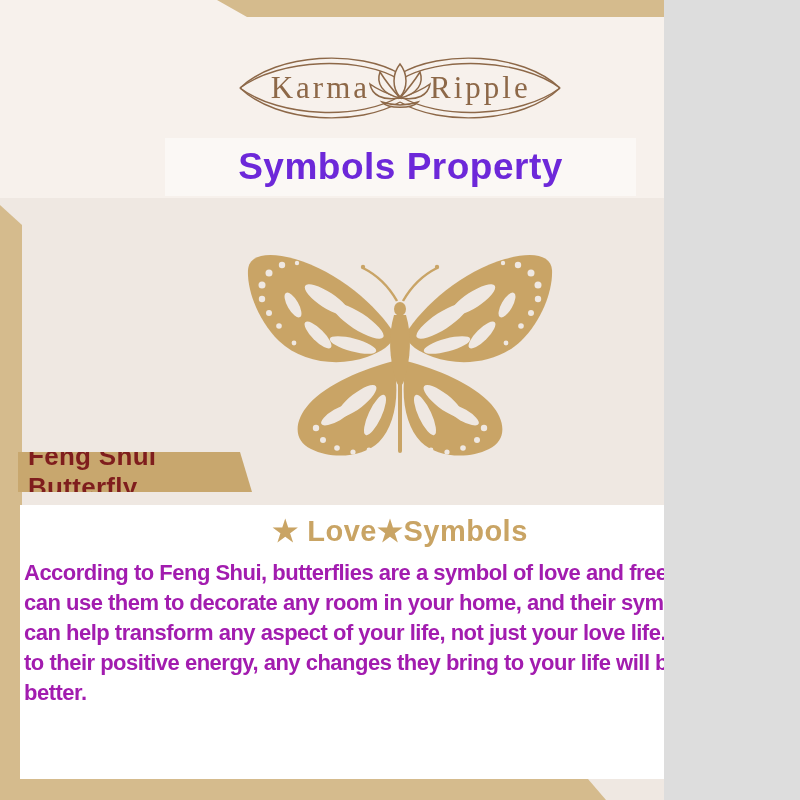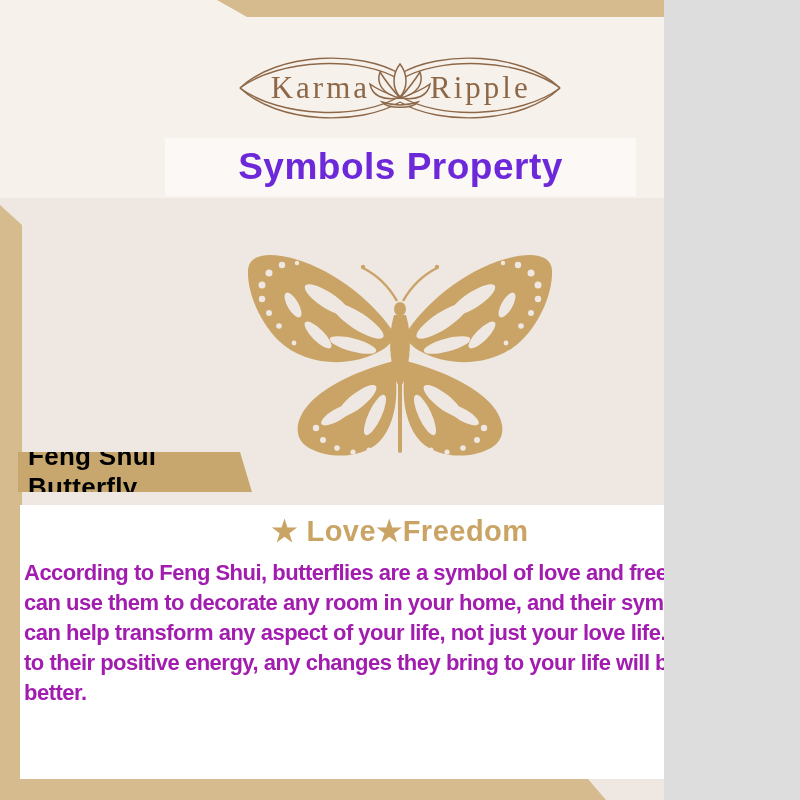--- a/index.html
+++ b/index.html
@@ -34,21 +34,21 @@
     margin:0;font-size:37px;font-weight:700;font-stretch:condensed;
     color:#6d28d9;letter-spacing:0.5px;
   }
   .butterfly{position:absolute;left:235px;top:243px;width:330px;height:215px;}
   .ribbon{
     position:absolute;left:18px;top:452px;width:234px;height:40px;background:#c8a76e;
     clip-path:polygon(0px 0px,222px 0px,234px 40px,0px 40px);
     display:flex;align-items:center;
   }
   .ribbon span{
-    padding-left:10px;color:#000000;font-size:26px;font-weight:700;
+    padding-left:10px;color:#7f1d1d;font-size:26px;font-weight:700;
     font-stretch:condensed;letter-spacing:0.3px;
   }
   .content-box{position:absolute;left:20px;top:505px;width:780px;height:274px;background:#ffffff;}
   .tagline{
     margin-top:9px;padding-right:20px;text-align:center;
     color:#c9a464;font-size:29px;font-weight:700;font-stretch:condensed;letter-spacing:0.5px;
   }
   .paragraph{
     margin:10px 0 0 4px;width:774px;
     color:#a21caf;font-size:22px;line-height:30px;font-weight:700;
@@ -138,17 +138,17 @@
         <rect x="163" y="138" width="4" height="72" rx="2"></rect>
       </g>
     </svg>
   </div>
 
   <div class="ribbon">
     <span>Feng Shui Butterfly</span>
   </div>
 
   <div class="content-box">
-    <div class="tagline">★ Love★Freedom</div>
+    <div class="tagline">★ Love★Symbols</div>
     <p class="paragraph">According to Feng Shui, butterflies are a symbol of love and freedom. You can use them to decorate any room in your home, and their symbolic nature can help transform any aspect of your life, not just your love life. Plus, thanks to their positive energy, any changes they bring to your life will be for the better.</p>
   </div>
 
 </div>
 
 </body></html>

